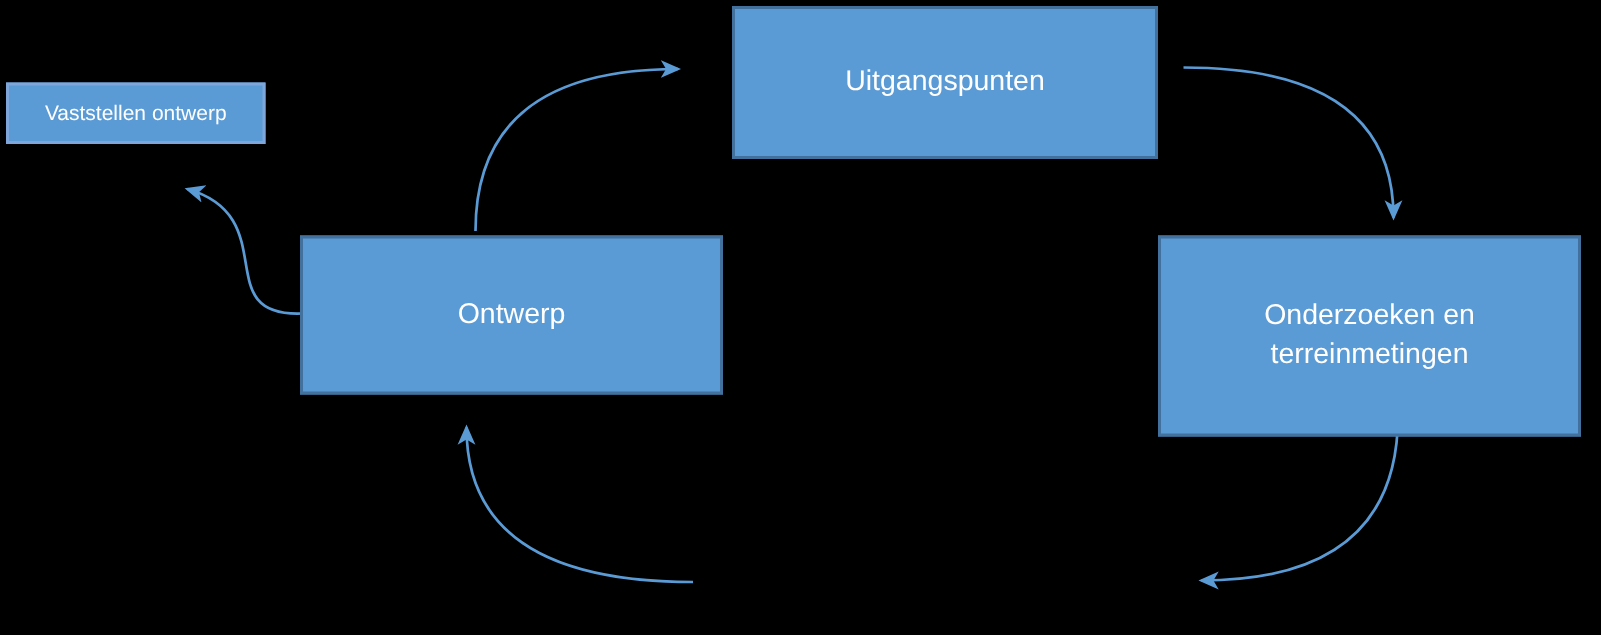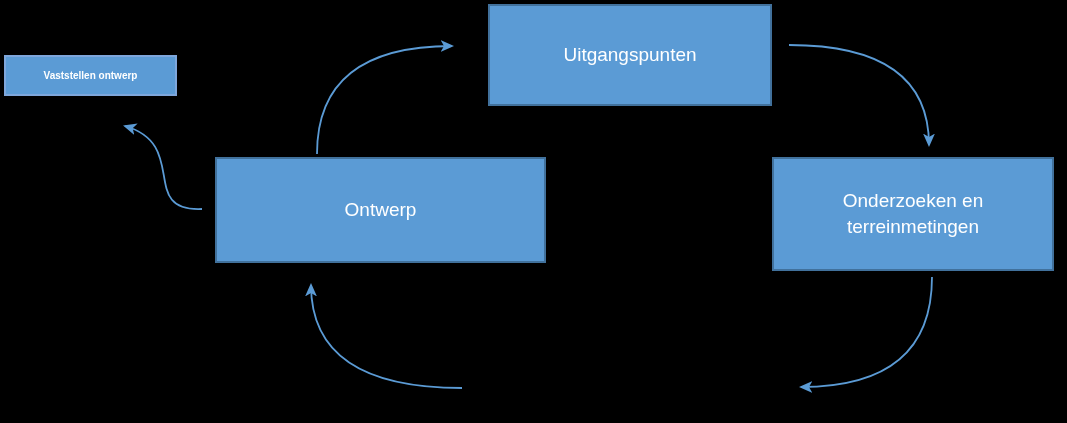--- a/index.html
+++ b/index.html
@@ -40,23 +40,22 @@
     display: flex;
     align-items: center;
     justify-content: center;
     text-align: center;
     font-size: 19px;
     line-height: 1.38;
     padding: 14px 24px;
   }
   .node.small {
     border: 2px solid var(--small-box-border);
-    font-size: 10px;
+    font-size: 14px;
     padding: 0 6px;
-    font-weight: bold;
   }
 </style>
 </head>
 <body>
 
 <div class="canvas">
 
   <svg class="arrows" viewBox="0 0 1067 423" xmlns="http://www.w3.org/2000/svg">
     <defs>
       <marker id="ah" viewBox="0 0 10 10" refX="8.5" refY="5" markerWidth="7.5" markerHeight="7.5" orient="auto-start-reverse">
@@ -71,22 +70,22 @@
   </svg>
 
   <div class="node small" style="left:4px; top:55px; width:173px; height:41px;">
     <span>Vaststellen ontwerp</span>
   </div>
 
   <div class="node" style="left:488px; top:4px; width:284px; height:102px;">
     <span>Uitgangspunten</span>
   </div>
 
-  <div class="node" style="left:200px; top:157px; width:331px; height:106px;margin-left:15px;">
+  <div class="node" style="left:200px; top:157px; width:282px; height:106px;">
     <span>Ontwerp</span>
   </div>
 
-  <div class="node" style="left:772px; top:157px; width:282px; height:114px;">
+  <div class="node" style="left:772px; top:157px; width:282px; height:134px;">
     <span>Onderzoeken en terreinmetingen</span>
   </div>
 
 
 </div>
 
 </body></html>

